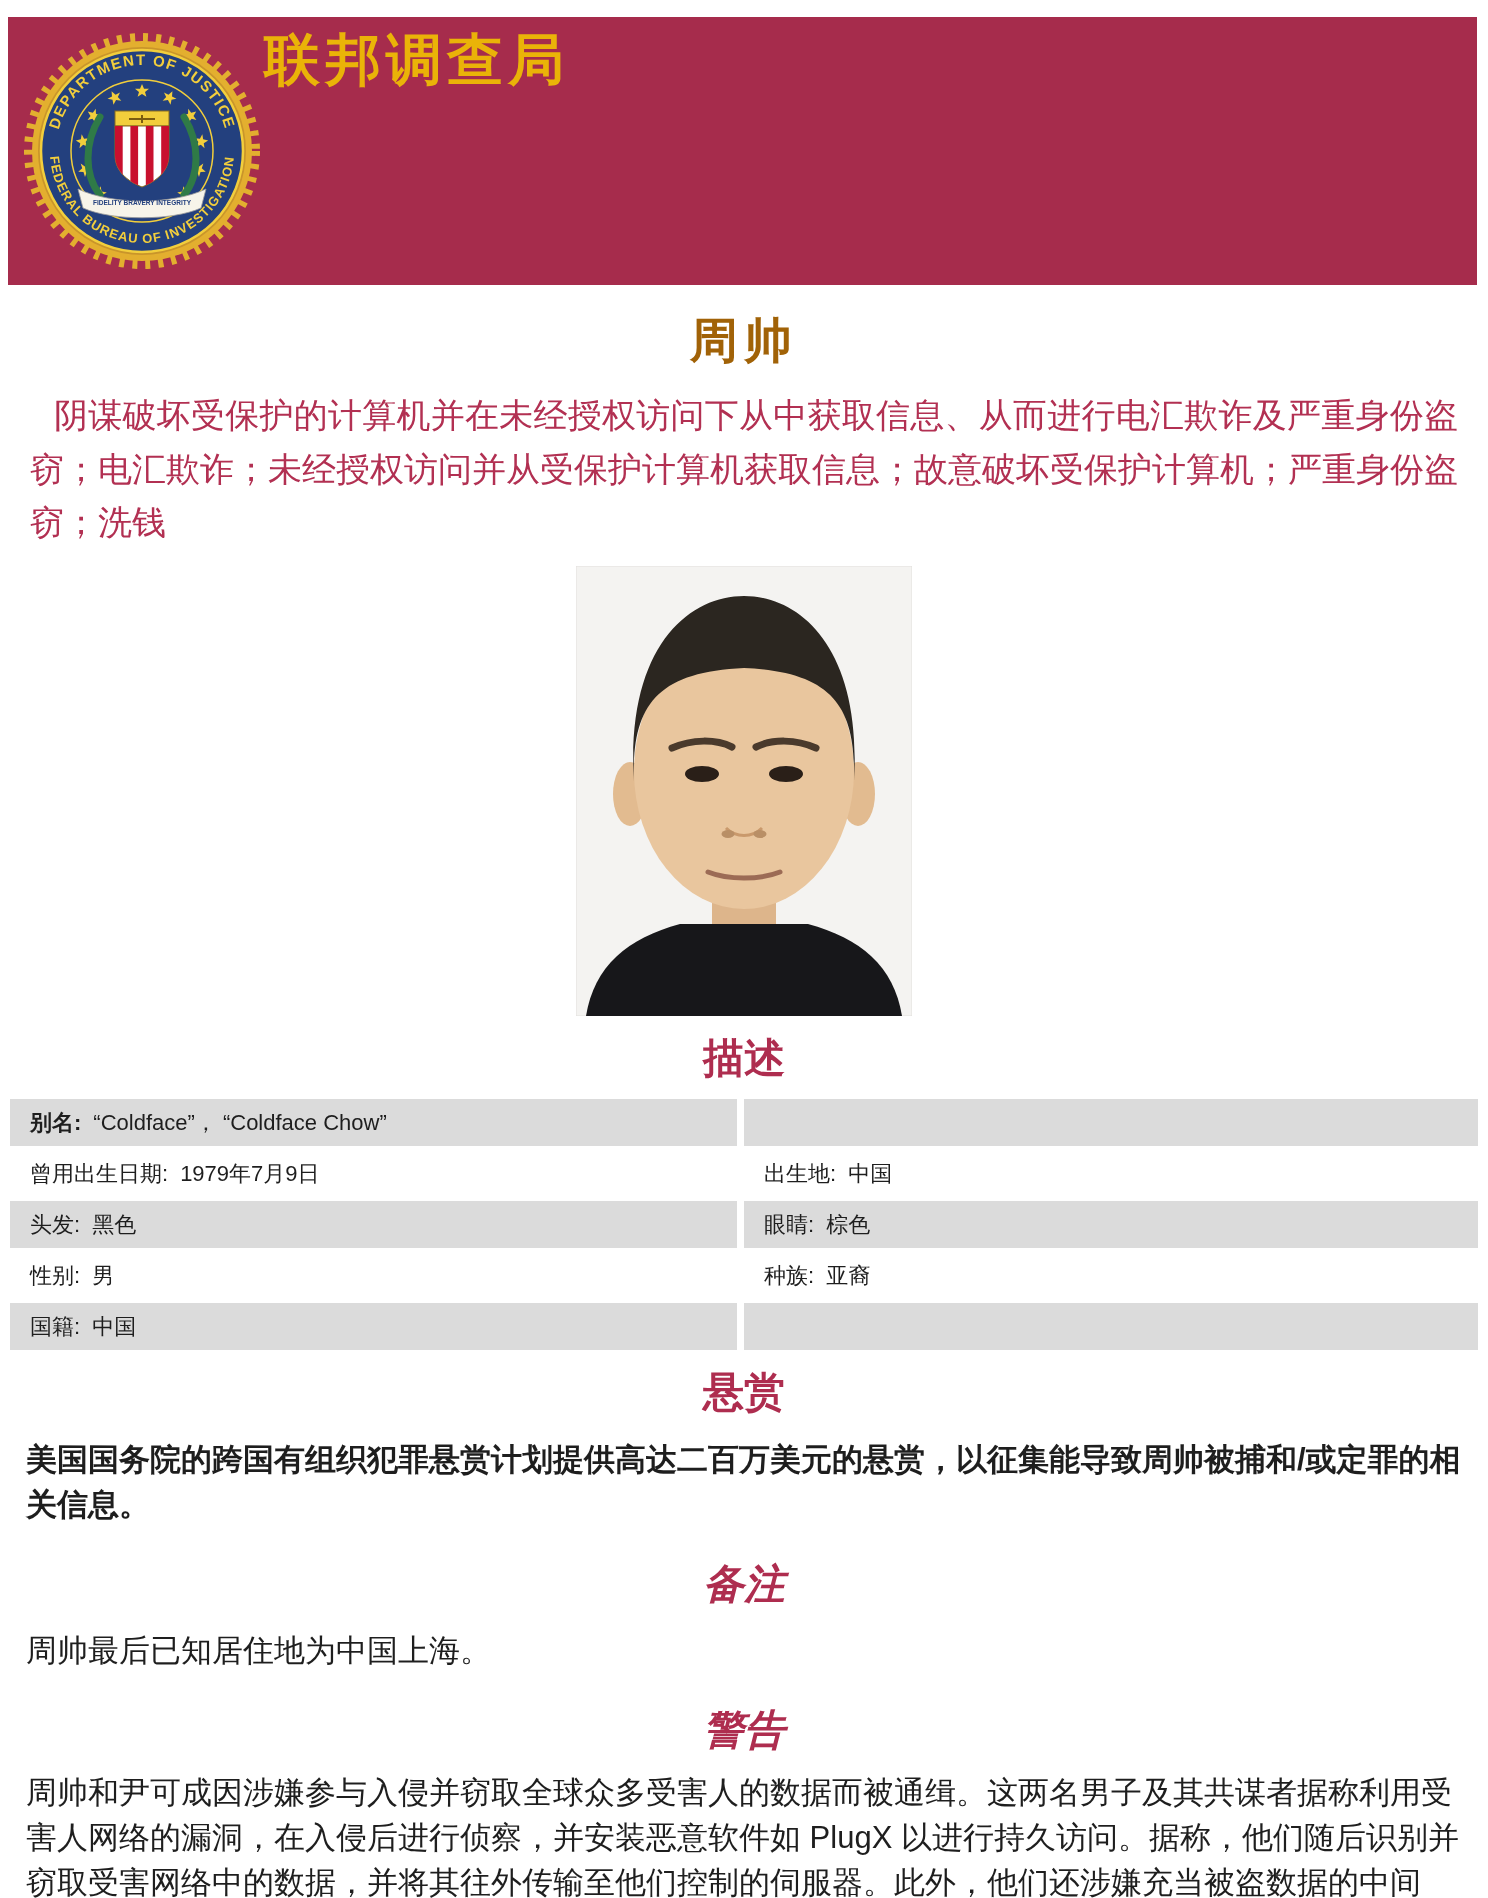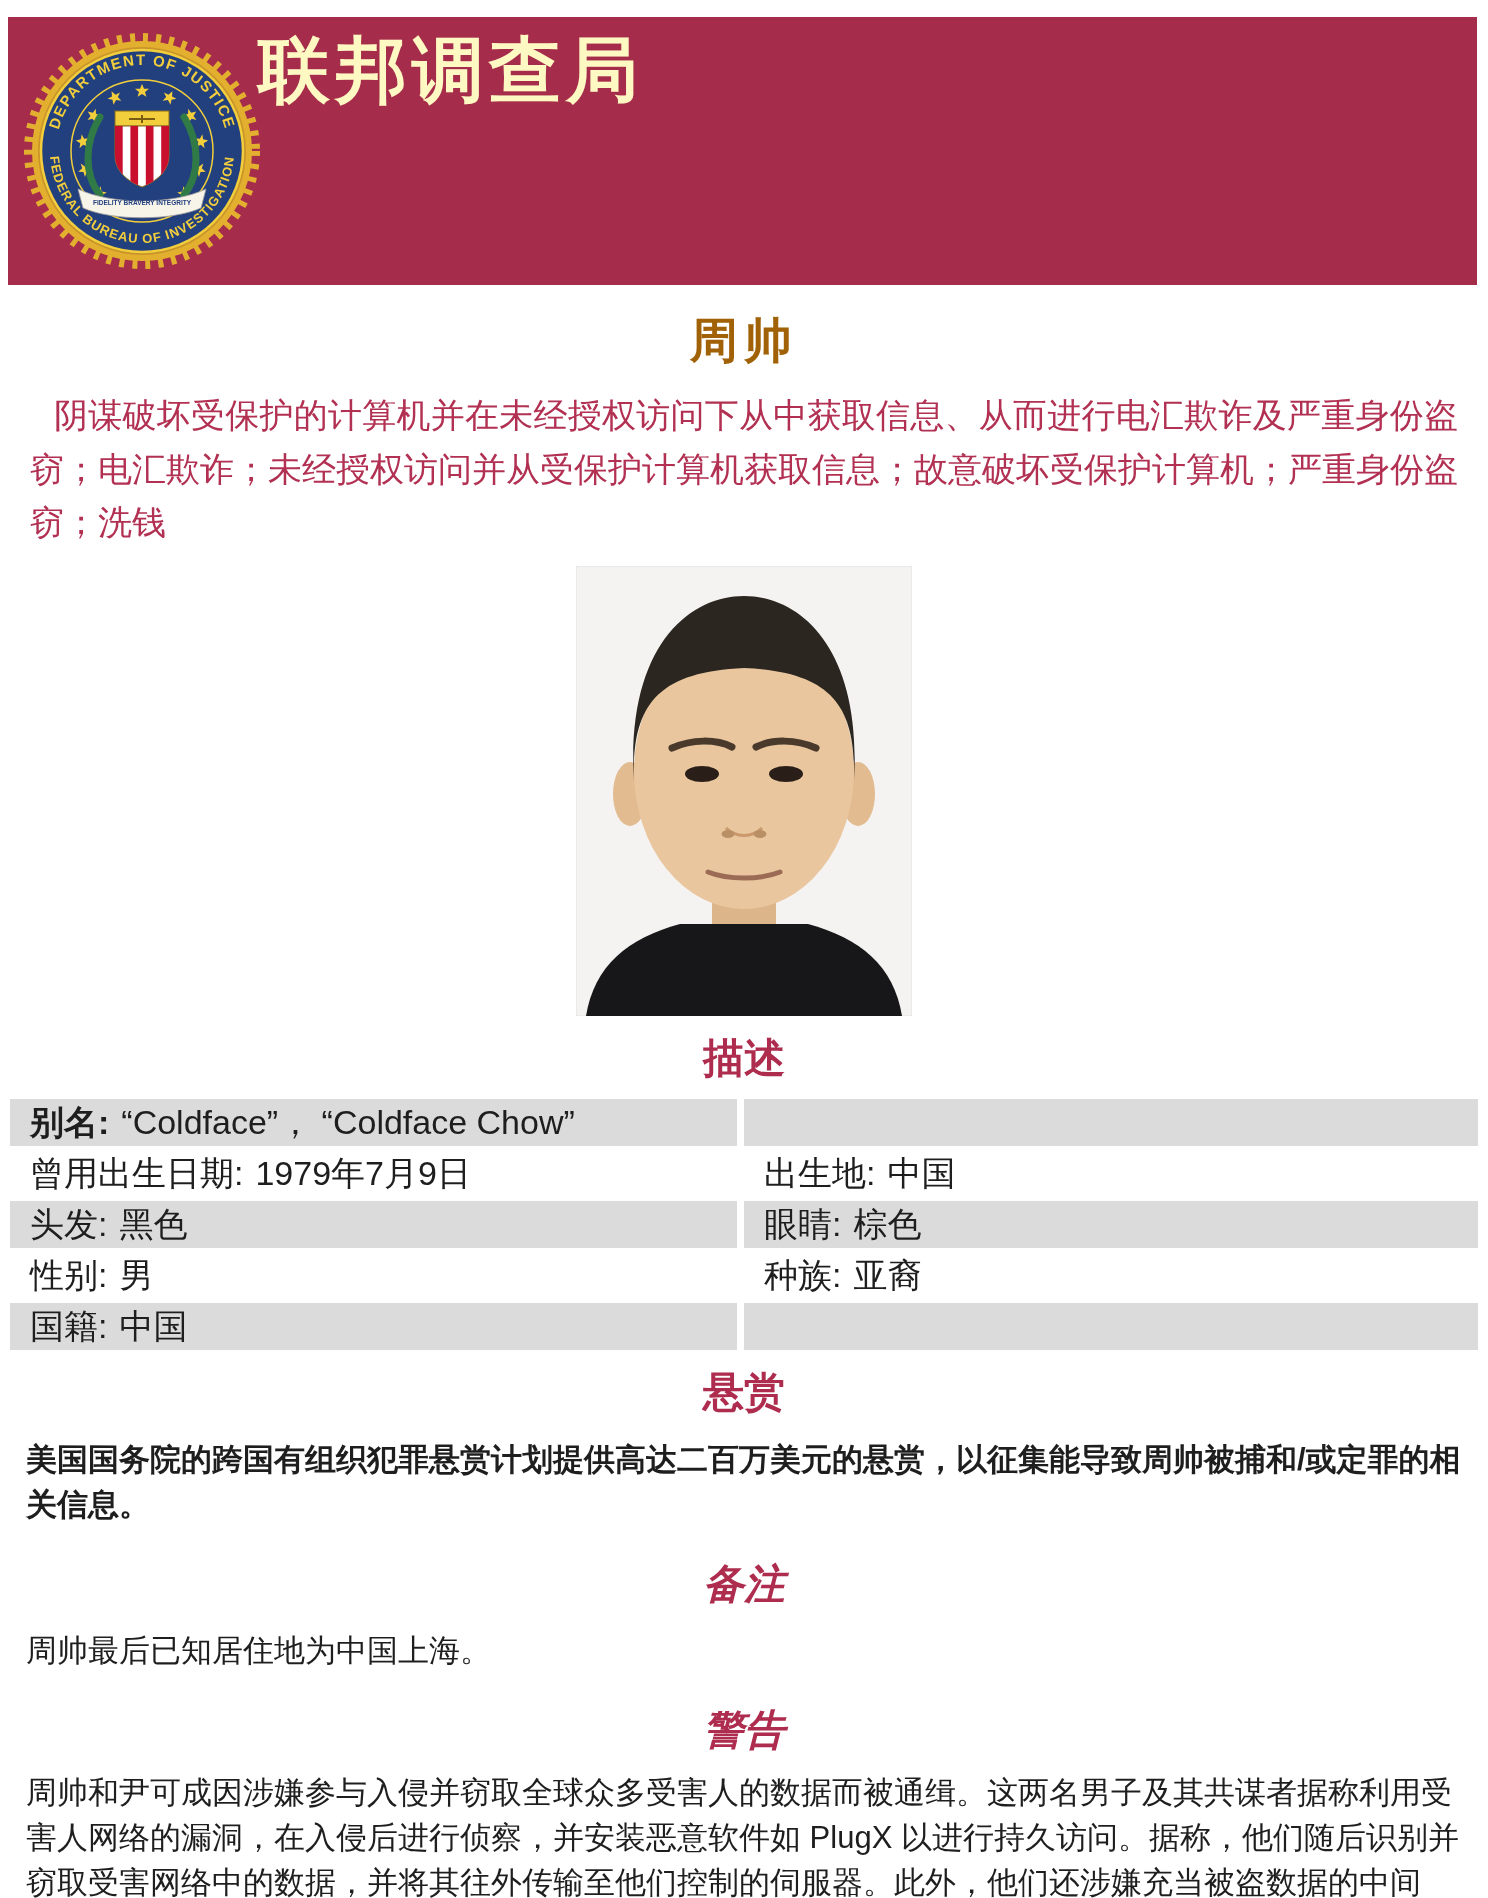--- a/index.html
+++ b/index.html
@@ -6,23 +6,23 @@
   body{
     width:1488px;height:1898px;overflow:hidden;background:#fff;
     font-family:"Liberation Sans","DejaVu Sans",sans-serif;color:#1e1e1e;
   }
   
   .banner{
     position:relative;margin:17px 11px 0 8px;height:268px;background:#A62C4C;
   }
   .seal{position:absolute;left:14px;top:14px;width:240px;height:240px;}
   .banner-titles{
-    position:absolute;left:250px;top:8px;color:#fef9c3;
+    position:absolute;left:256px;top:8px;color:#eab308;
     font-family:"Liberation Serif","DejaVu Serif",serif;font-weight:bold;
-    font-size:72px;line-height:1.28;letter-spacing:5px;white-space:pre;
+    font-size:56px;line-height:1.28;letter-spacing:5px;white-space:pre;
   }
   
   .subject-name{
     margin:24px 0 0;text-align:center;
     font-family:Liberation Serif, serif;
     font-size:48px;font-weight:bold;color:#a16207;letter-spacing:6px;
   }
   .charges{
     margin:16px 30px 0;text-align:justify;text-indent:24px;
     font-family:"Liberation Serif","DejaVu Serif",serif;
@@ -33,21 +33,21 @@
   
   .sec-head{
     margin:16px 0 0;text-align:center;
     font-size:41px;font-weight:bold;color:#AE2D4F;line-height:1.3;
   }
   
   .dtable{margin:14px 10px 0 10px;}
   .drow{display:flex;gap:7px;margin-bottom:4px;}
   .dcell{
     height:47px;display:flex;align-items:center;
-    padding-left:20px;font-size:34px;background:#fff;
+    padding-left:20px;font-size:22px;background:#fff;
   }
   .dcell .lbl{margin-right:12px;}
   .dcell.bold-lbl .lbl{font-weight:bold;}
   .dcell.c-left{flex:0 0 707px;}
   .dcell.c-right{flex:1 1 auto;}
   .drow.gray .dcell{background:#DBDBDB;}
   
   .para{margin:16px 26px 0;font-size:31px;line-height:1.45;}
   .para.bold{font-weight:bold;}
   .reward-text{margin-top:18px;}

